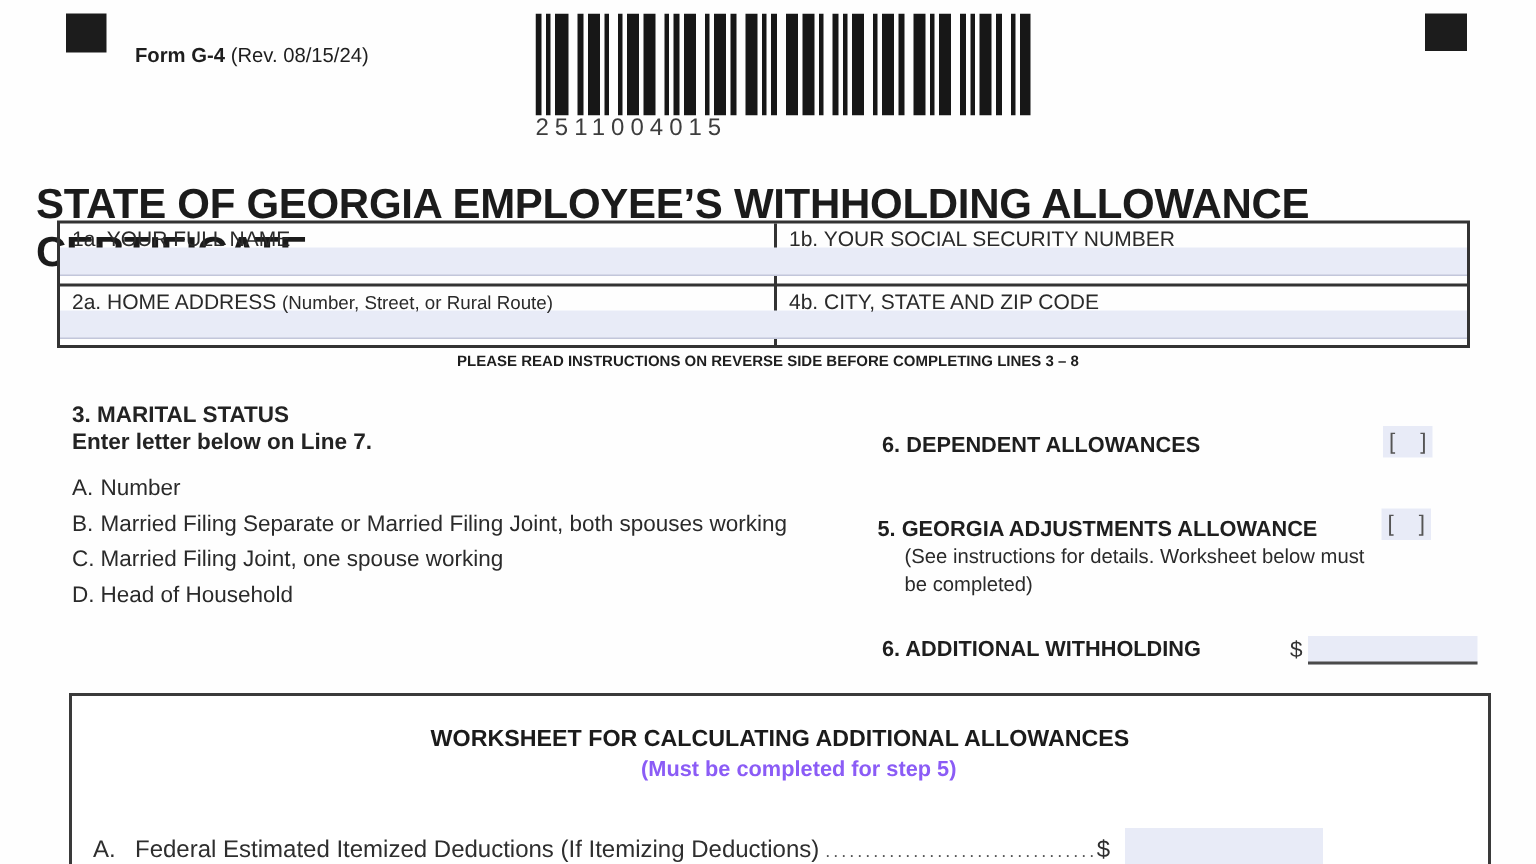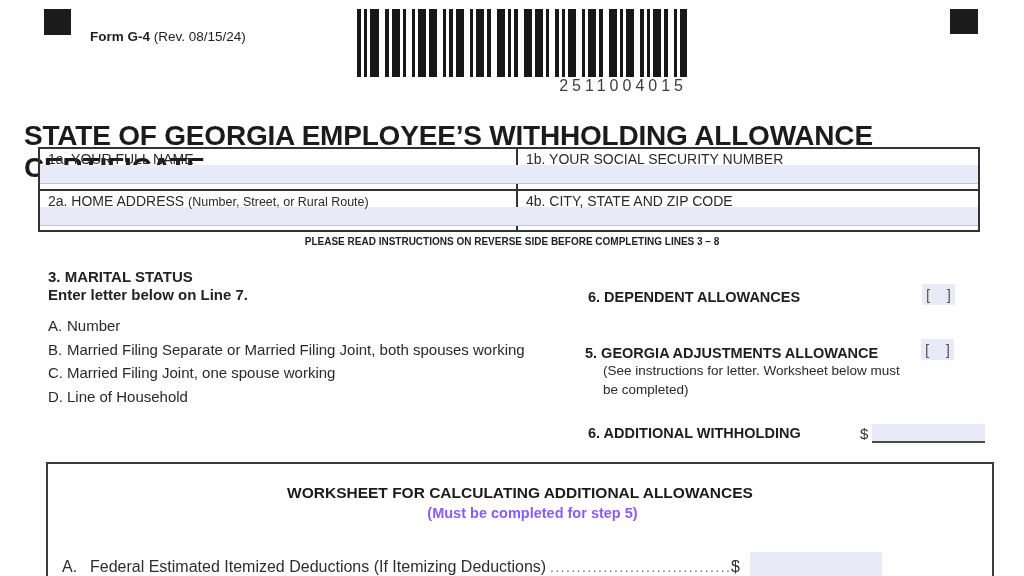--- a/index.html
+++ b/index.html
@@ -9,21 +9,21 @@
 
   .regmark { position:absolute; background:#1c1c1c; }
   .regmark.left  { left:44px; top:9px;  width:27px; height:26px; }
   .regmark.right { left:950px; top:9px; width:28px; height:25px; }
 
   .form-id { position:absolute; left:90px; top:29px; font-size:13.5px; color:#1e1e1e; }
   .form-id .b { font-weight:bold; }
 
   .barcode { position:absolute; left:357px; top:9px; width:330px; height:68px; overflow:hidden; white-space:nowrap; font-size:0; }
   .barcode .bar { display:inline-block; height:68px; background:#171717; vertical-align:top; }
-  .barcode-number { position:absolute; left:357px; top:77px; width:330px; text-align:right;
+  .barcode-number { position:absolute; left:357px; top:77px; width:330px; text-align:left;
     font-size:16px; letter-spacing:4px; color:#3d3d3d; }
 
   .form-title { position:absolute; left:24px; top:120px; width:1000px; text-align:left;
     font-size:28px; font-weight:bold; letter-spacing:-0.2px; color:#1b1b1b; }
 
   .id-table { position:absolute; left:38px; top:147px; width:942px; height:85px; border:2px solid #333;padding-left:19px; }
   .id-table .vdiv { position:absolute; left:476px; top:0; bottom:0; width:2px; background:#333; }
   .id-table .hdiv { position:absolute; left:0; right:0; top:40px; height:2px; background:#333; }
   .cell { position:absolute; }
   .cell .lbl { position:absolute; left:8px; top:2px; font-size:14px; color:#2a2a2a; white-space:nowrap; z-index:2; }
@@ -125,35 +125,35 @@
   <div class="ms-option ms-b">
     <span class="letter">B.</span>
     <span>Married Filing Separate or Married Filing Joint, both spouses working</span>
   </div>
   <div class="ms-option ms-c">
     <span class="letter">C.</span>
     <span>Married Filing Joint, one spouse working</span>
   </div>
   <div class="ms-option ms-d">
     <span class="letter">D.</span>
-    <span>Line of Household</span>
+    <span>Head of Household</span>
   </div>
 
   <div class="num-label l4">6. DEPENDENT ALLOWANCES</div>
   <div class="bracket-box bb4">
     <span>[</span>
     <span>]</span>
   </div>
 
   <div class="num-label l5">5. GEORGIA ADJUSTMENTS ALLOWANCE</div>
   <div class="bracket-box bb5">
     <span>[</span>
     <span>]</span>
   </div>
-  <div class="l5-note l5-n1">(See instructions for letter. Worksheet below must</div>
+  <div class="l5-note l5-n1">(See instructions for details. Worksheet below must</div>
   <div class="l5-note l5-n2">be completed)</div>
 
   <div class="num-label l6">6. ADDITIONAL WITHHOLDING</div>
   <div class="dollar6">$</div>
   <div class="field6"></div>
 
   <div class="worksheet">
     <div class="ws-title">WORKSHEET FOR CALCULATING ADDITIONAL ALLOWANCES</div>
     <div class="ws-subtitle">(Must be completed for step 5)</div>
     <div class="ws-row-a">

